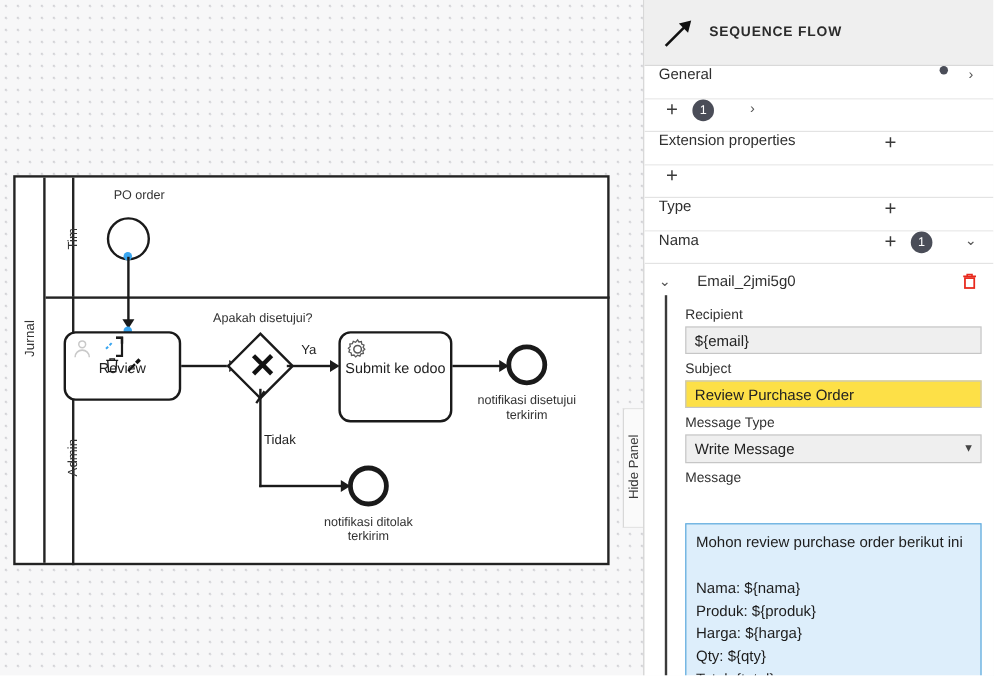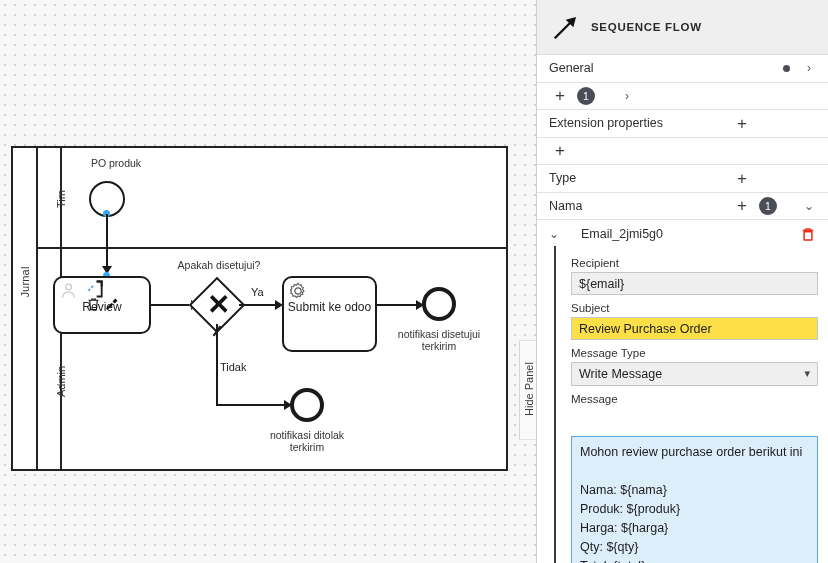--- a/index.html
+++ b/index.html
@@ -204,21 +204,21 @@
     margin-left: 8px;
     font-size: 11.5px;
     font-weight: bold;
     letter-spacing: .7px;
     color: #2b2b2b;
   }
 
   .grp-row {
     height: 27.5px;
     display: flex;
-    align-items: center;
+    align-items: flex-start;
     padding: 0 12px 0 12px;
     border-bottom: 1px solid #e3e3e3;
     background: #fff;
     cursor: pointer;
   }
   .grp-label {
     flex: 1;
     font-size: 12.5px;
     color: #2f2f2f;
   }
@@ -347,21 +347,21 @@
 
       <div class="lane-divider"></div>
 
       <div class="lane-header" style="left:25px; top:0; height:99px;">
         <div class="lane-label" style="left:17px; top:60px;">Tim</div>
       </div>
       <div class="lane-header" style="left:25px; top:99px; height:224px;">
         <div class="lane-label" style="left:17px; top:150px;">Admin</div>
       </div>
 
-      <div class="shape-label" style="left:48px; top:9px; width:110px;">PO produk</div>
+      <div class="shape-label" style="left:48px; top:9px; width:110px;">PO order</div>
       <div class="evt" style="left:76px; top:33px; width:36px; height:36px;"></div>
       <div class="anchor-dot" style="left:90px; top:62px;"></div>
 
       <div class="conn v" style="left:93px; top:66px; height:54px;"></div>
       <div class="arrow-d" style="left:89px; top:118px;"></div>
       <div class="anchor-dot" style="left:90px; top:124px;"></div>
 
       <div class="task selected" style="left:40px; top:128px; width:98px; height:58px;">
         <svg class="ctx-user" width="19" height="19" viewBox="0 0 24 24" style="position:absolute;left:4px;top:3px;">
           <circle cx="12" cy="7.5" r="3.6" fill="none" stroke="#c9c9c9" stroke-width="1.6"></circle>

